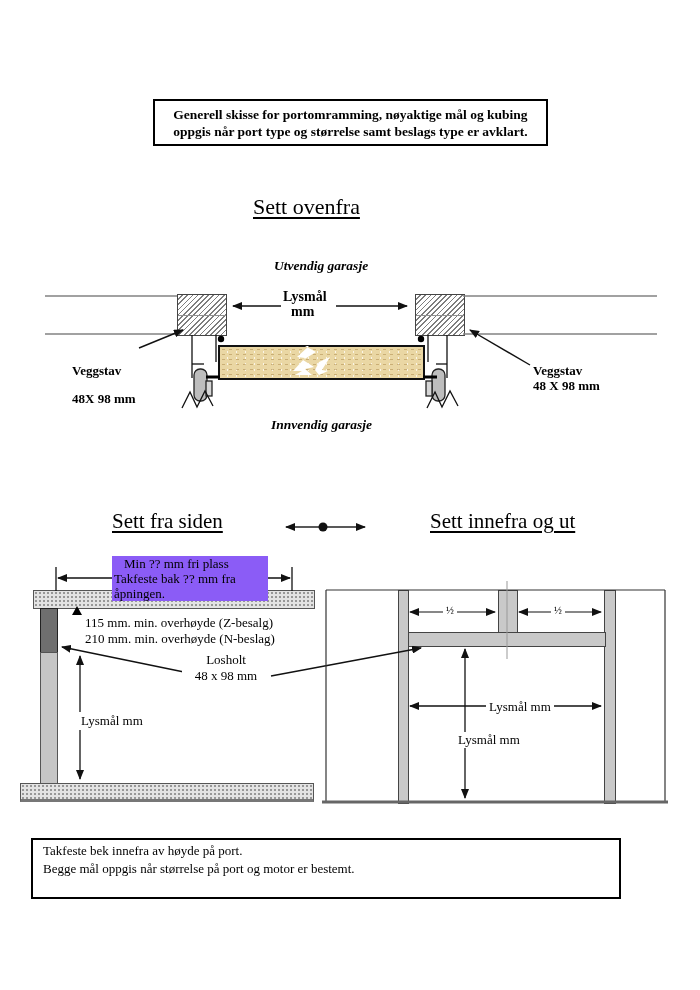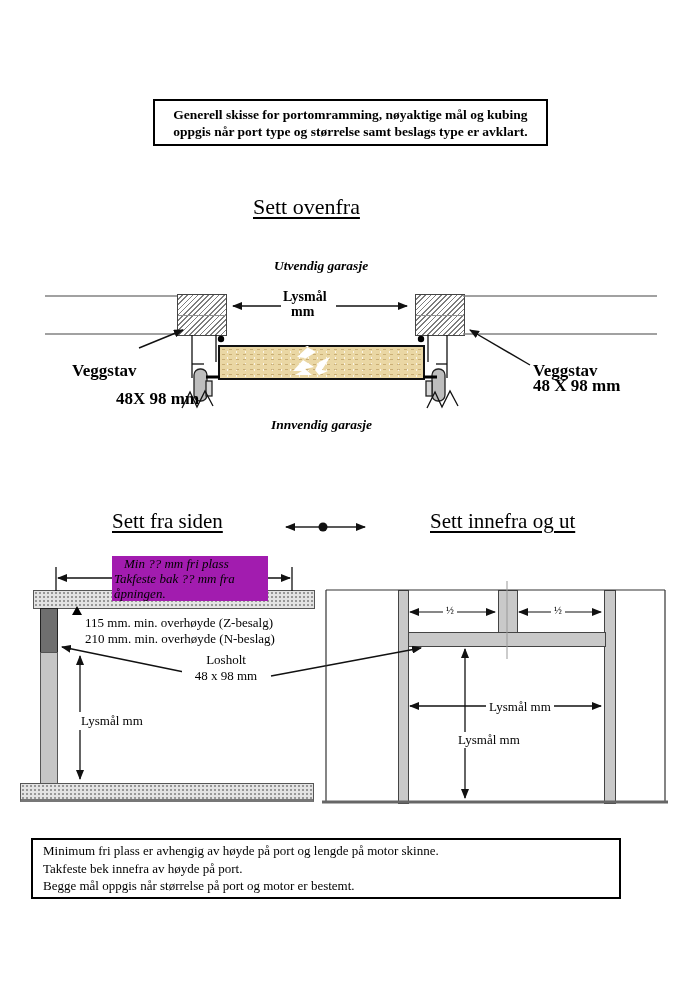--- a/index.html
+++ b/index.html
@@ -16,28 +16,28 @@
   #top-title{left:253px;top:194px;}
   #side-title{left:112px;top:509px;font-size:21px;}
   #front-title{left:421px;top:509px;font-size:21px;margin-left:9px;}
   .garage-label{font-weight:bold;font-style:italic;font-size:13.5px;z-index:8;white-space:nowrap;}
   #outside-label{left:274px;top:258px;}
   #inside-label{left:271px;top:417px;}
 
   .dim-label{font-weight:bold;font-size:14px;line-height:15px;z-index:8;}
   #opening-label{left:283px;top:289px;}
   #opening-label .l2{display:block;padding-left:8px;}
-  .stud-label{font-weight:bold;font-size:17px;line-height:15px;z-index:8;white-space:nowrap;}
+  .stud-label{font-weight:bold;font-size:13px;line-height:15px;z-index:8;white-space:nowrap;}
   #stud-label-left{left:72px;top:363px;}
-  #stud-label-left .l2{display:block;margin-top:13px;margin-left:44px;}
+  #stud-label-left .l2{display:block;margin-top:13px;}
   #stud-label-right{left:533px;top:363px;}
   #stud-label-right .l2{display:block;}
 
   .ann{font-size:13px;line-height:15.5px;z-index:8;}
-  #clearance-note{left:112px;top:556px;width:152px;background:#a21caf;line-height:15px;padding:0 2px;font-style:italic;}
+  #clearance-note{left:112px;top:556px;width:152px;background:#8b5cf6;line-height:15px;padding:0 2px;}
   #clearance-note .l1{display:block;padding-left:10px;}
   #clearance-note .l2,#clearance-note .l3{display:block;}
   #headroom-note{left:85px;top:615px;white-space:nowrap;}
   #headroom-note span{display:block;}
   #lintel-note{left:182px;top:652px;width:88px;text-align:center;background:#fff;}
   #lintel-note span{display:block;}
   #side-height-label{left:78px;top:712px;background:#fff;padding:1px 3px;white-space:nowrap;}
   .half-label{font-size:10.5px;background:#fff;padding:0 3px;z-index:8;}
   #half-label-left{left:443px;top:605px;}
   #half-label-right{left:551px;top:605px;}
@@ -136,21 +136,20 @@
   <div class="abs frame-gray" id="frame-post-right"></div>
   <div class="abs frame-gray" id="frame-post-center"></div>
   <div class="abs frame-gray" id="lintel-beam"></div>
 
   <div class="abs half-label" id="half-label-left">½</div>
   <div class="abs half-label" id="half-label-right">½</div>
   <div class="abs ann" id="front-width-label">Lysmål mm</div>
   <div class="abs ann" id="front-height-label">Lysmål mm</div>
 
   <div class="abs footer-box">
-    <span>Minimum fri plass er avhengig av høyde på port og lengde på motor skinne.</span>
     <span>Takfeste bek innefra av høyde på port.</span>
     <span>Begge mål oppgis når størrelse på port og motor er bestemt.</span>
   </div>
 
   <svg class="overlay" width="700" height="990" viewBox="0 0 700 990">
     <defs>
       <marker id="ah" viewBox="0 0 10 8" markerWidth="10" markerHeight="8" refX="9" refY="4" orient="auto-start-reverse" markerUnits="userSpaceOnUse">
         <path d="M0,0 L10,4 L0,8 Z" fill="#111"></path>
       </marker>
     </defs>

